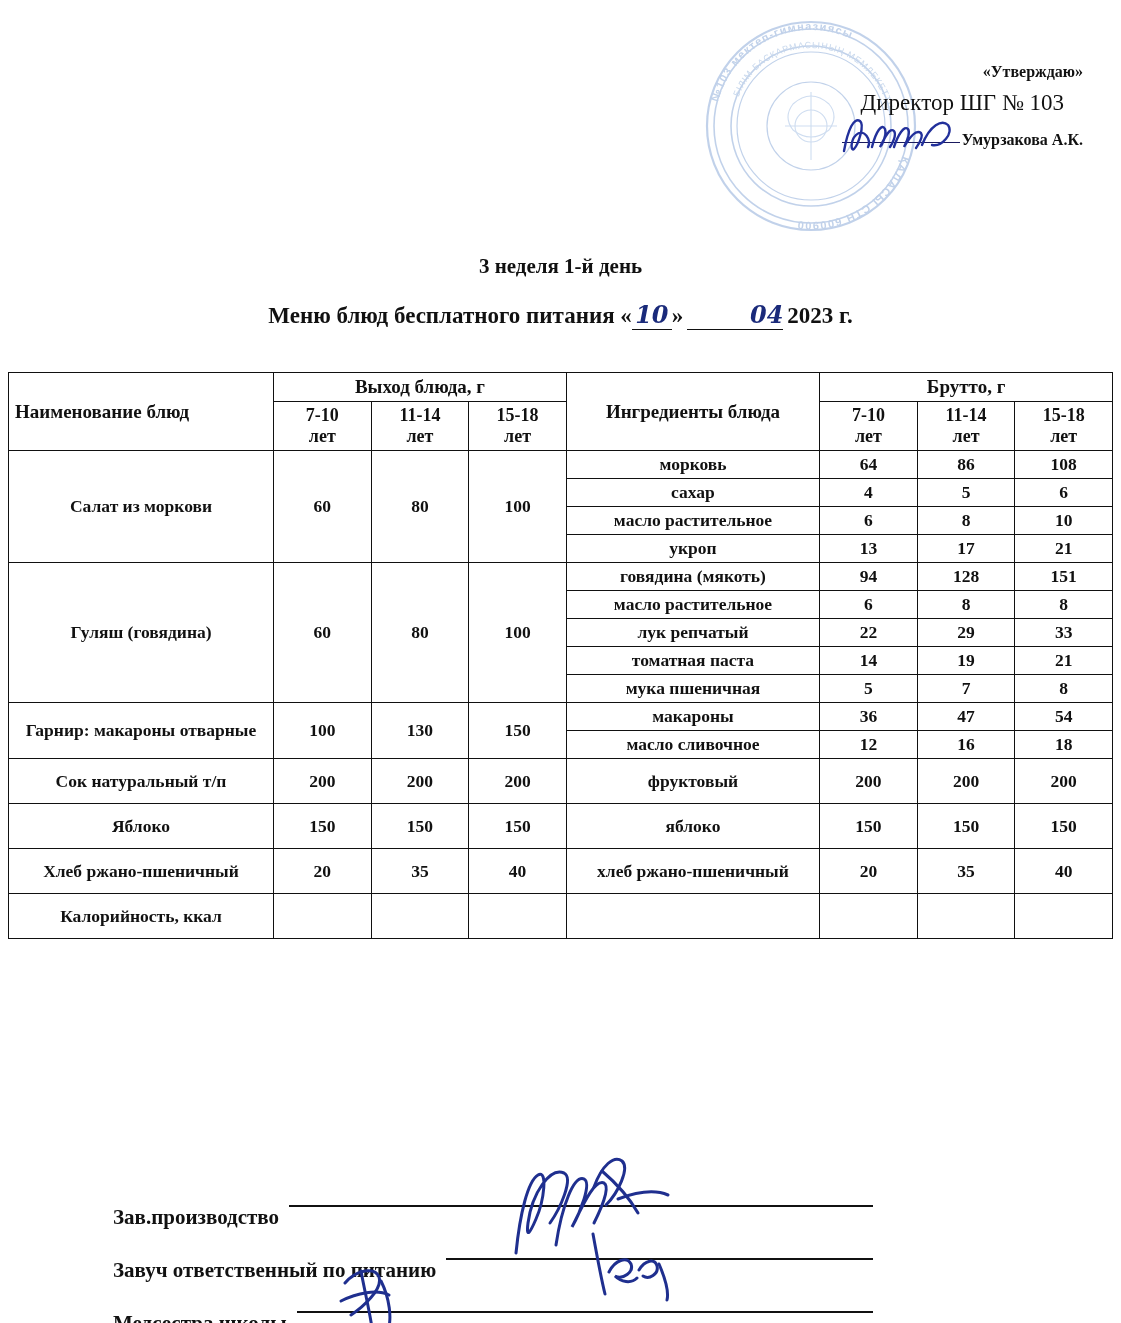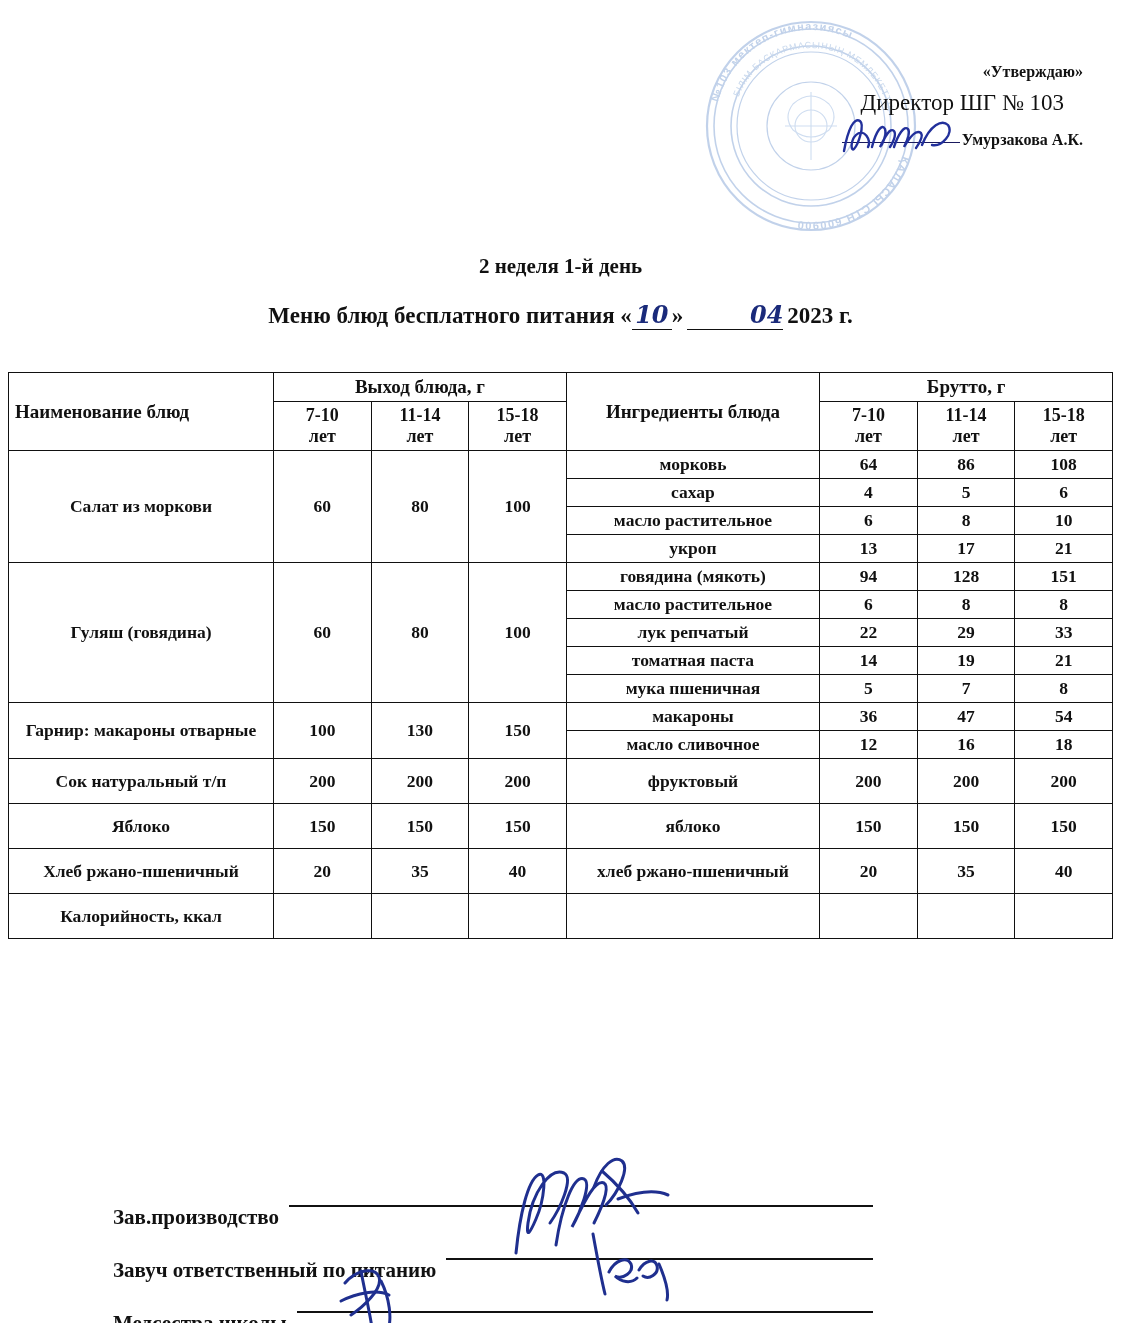--- a/index.html
+++ b/index.html
@@ -141,21 +141,21 @@
             <path d="M6,40 C10,18 16,6 22,10 C27,14 20,34 16,38 C13,41 12,30 18,24 C26,16 34,30 30,36"></path>
             <path d="M34,36 C38,20 44,12 47,18 C49,24 44,34 42,36 C47,26 52,16 56,20 C59,24 54,33 52,36"></path>
             <path d="M56,36 C60,24 66,14 70,18 C73,22 68,32 66,36 C72,26 78,18 83,22 C86,26 80,34 78,37"></path>
             <path d="M84,34 C92,14 104,8 110,14 C116,22 104,36 94,34"></path>
           </g>
         </svg>
       </span><span>Умурзакова А.К.</span>
     </span>
   </div>
 
-  <div class="week-line">2 неделя 1-й день</div>
+  <div class="week-line">3 неделя 1-й день</div>
 
   <div class="menu-line">
     <span>Меню блюд бесплатного питания «</span><span class="blank-day hw">10</span><span>»</span><span class="blank-month hw">04</span><span>2023 г.</span>
   </div>
 
   <table class="menu">
     <thead>
       <tr>
         <th class="c-name h-name" rowspan="2">Наименование блюд</th>
         <th class="grp-head" colspan="3">Выход блюда, г</th>

